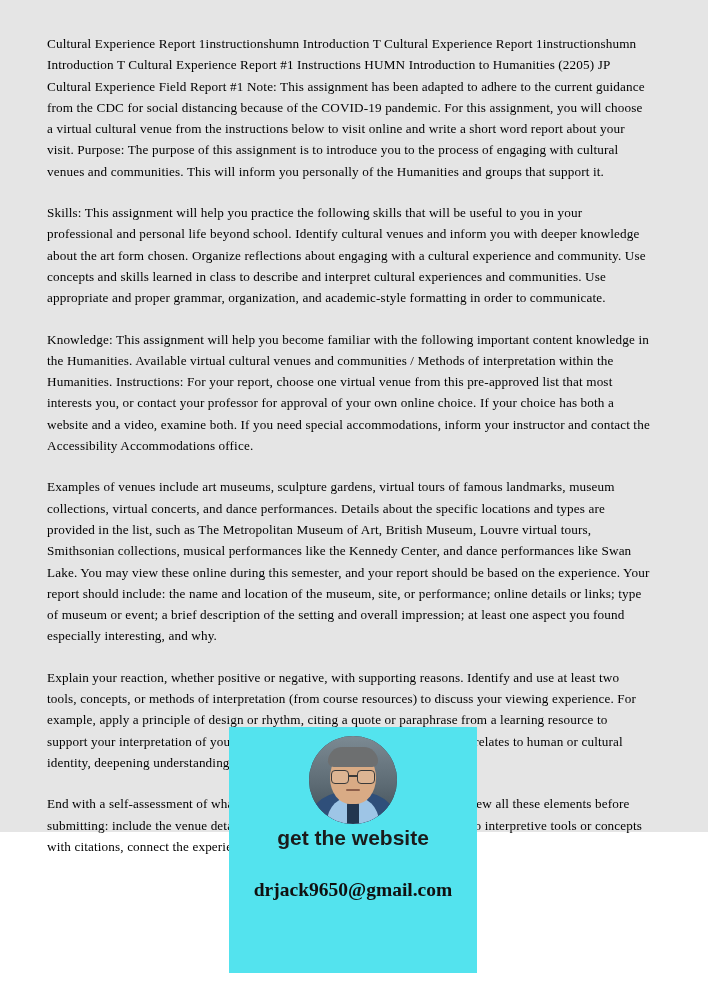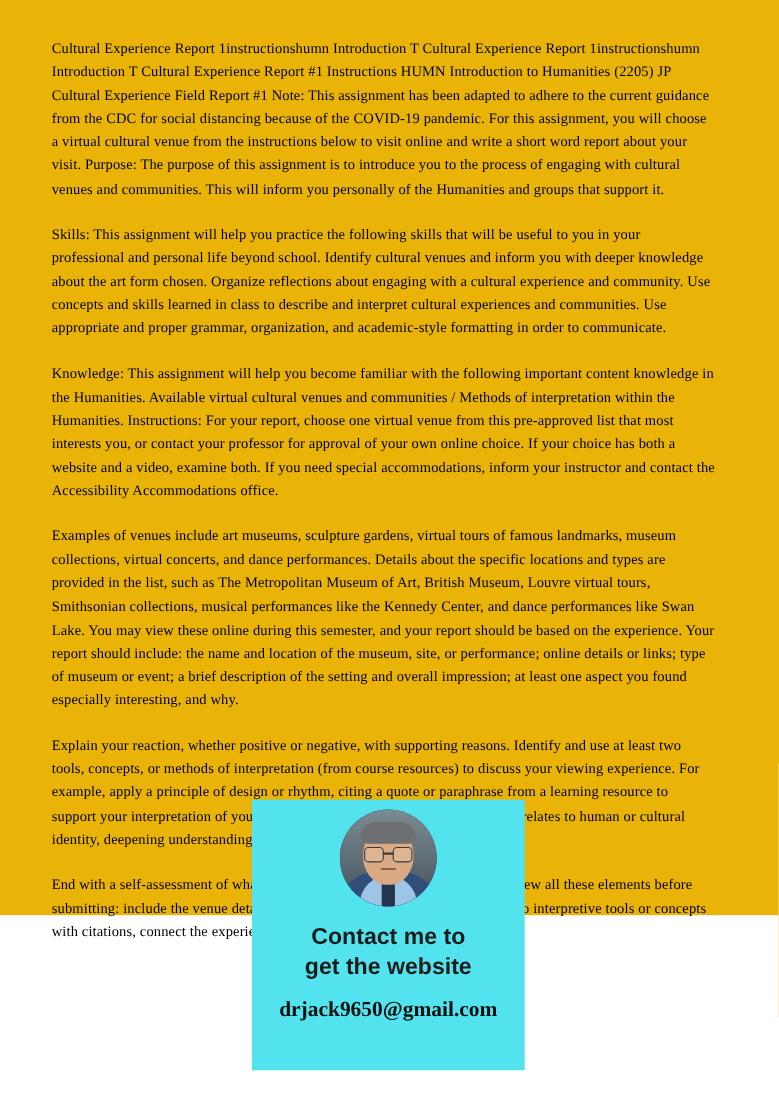--- a/index.html
+++ b/index.html
@@ -14,21 +14,21 @@
     color: #000000;
     position: relative;
     overflow: hidden;
   }
   .page {
     position: absolute;
     left: 0;
     top: 0;
     width: 708px;
     height: 832px;
-    background: #eab308;
+    background: #e5e5e5;
   }
   .doc-body {
     position: absolute;
     left: 47px;
     top: 33px;
     width: 604px;
   }
   .para {
     font-size: 13.2px;
     line-height: 21.3px;
@@ -175,21 +175,21 @@
     text-align: center;
     line-height: 27px;
   }
   .overlay-line1 { margin-top: 14px; }
   .overlay-email {
     font-family: "Liberation Serif", serif;
     font-weight: bold;
     font-size: 19.5px;
     color: #101010;
     text-align: center;
-    margin-top: 16px;
+    margin-top: 28px;
   }
 </style>
 </head>
 <body>
 
 <div class="page">
 
   <div class="doc-body">
     <p class="para">Cultural Experience Report 1instructionshumn Introduction T Cultural Experience Report 1instructionshumn Introduction T Cultural Experience Report #1 Instructions HUMN Introduction to Humanities (2205) JP Cultural Experience Field Report #1 Note: This assignment has been adapted to adhere to the current guidance from the CDC for social distancing because of the COVID-19 pandemic. For this assignment, you will choose a virtual cultural venue from the instructions below to visit online and write a short word report about your visit. Purpose: The purpose of this assignment is to introduce you to the process of engaging with cultural venues and communities. This will inform you personally of the Humanities and groups that support it.</p>
     <p class="para">Skills: This assignment will help you practice the following skills that will be useful to you in your professional and personal life beyond school. Identify cultural venues and inform you with deeper knowledge about the art form chosen. Organize reflections about engaging with a cultural experience and community. Use concepts and skills learned in class to describe and interpret cultural experiences and communities. Use appropriate and proper grammar, organization, and academic-style formatting in order to communicate.</p>
@@ -208,18 +208,17 @@
       <div class="neck"></div>
       <div class="head"></div>
       <div class="hair"></div>
       <div class="glasses">
         <div class="lens left"></div>
         <div class="bridge"></div>
         <div class="lens right"></div>
       </div>
       <div class="mouth"></div>
     </div>
-    <div class="overlay-line1">Contact me to</div>
     <div class="overlay-line2">get the website</div>
     <div class="overlay-email">drjack9650@gmail.com</div>
   </div>
 
 </div>
 
 </body></html>

